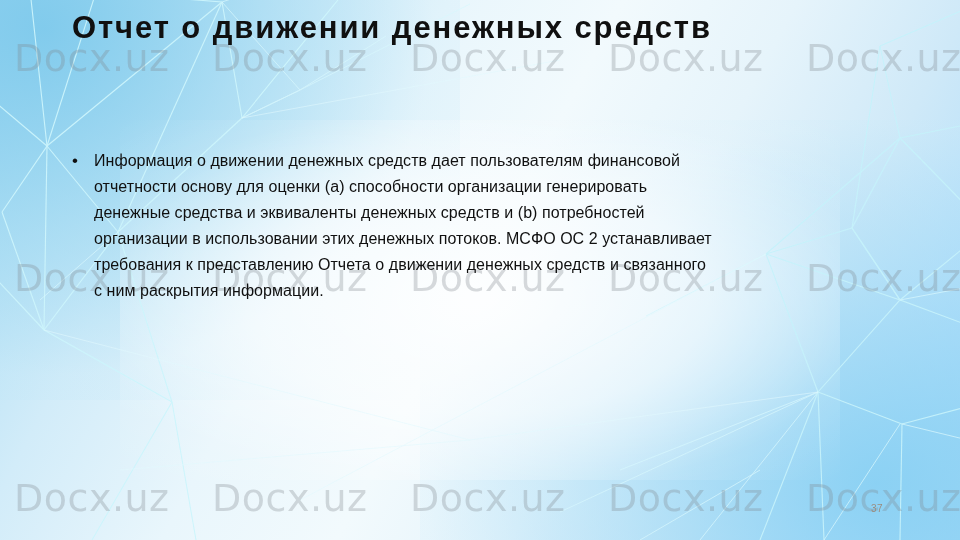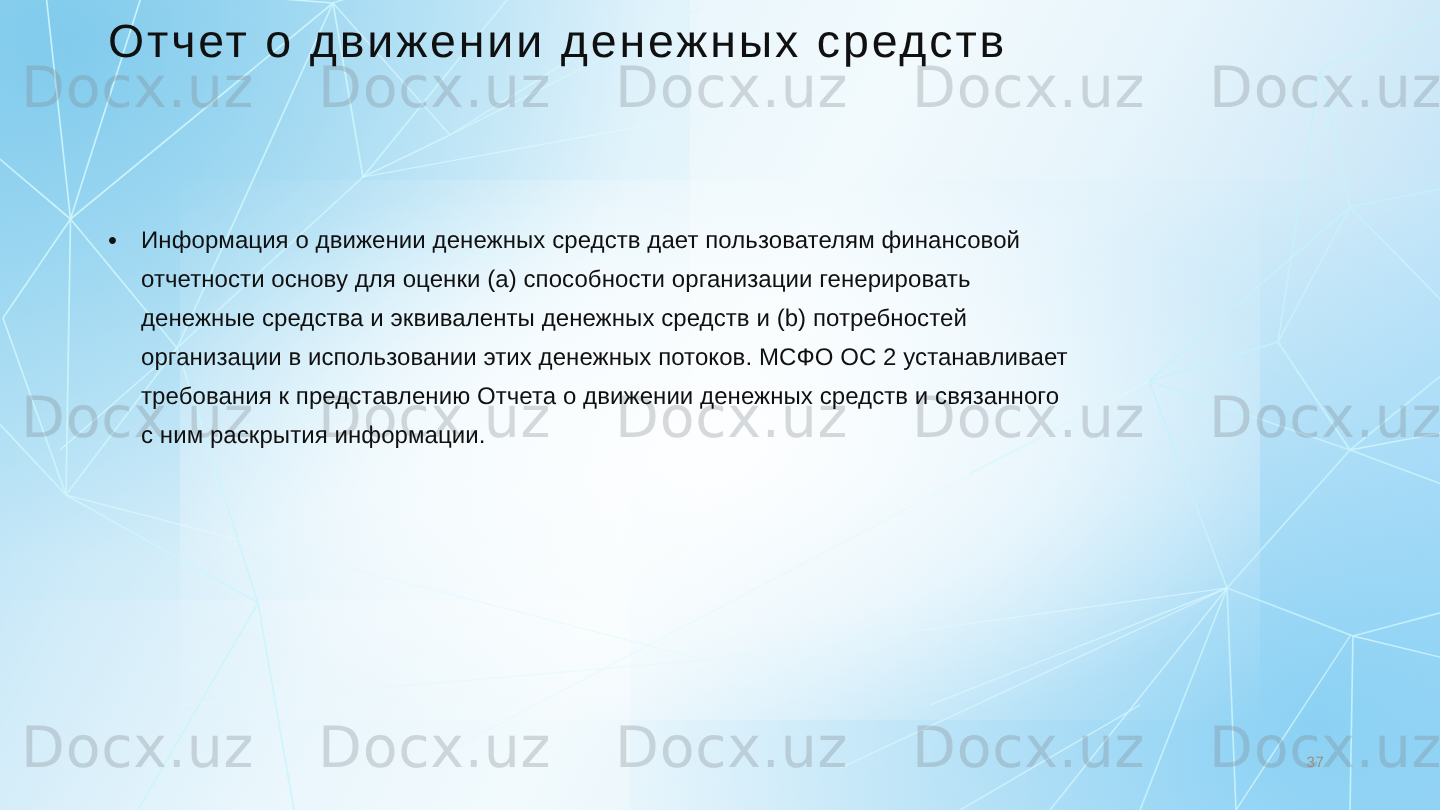--- a/index.html
+++ b/index.html
@@ -100,21 +100,21 @@
   
   .title {
     position: absolute;
     left: 72px;
     top: 8px;
     width: 700px;
     font-size: 31px;
     line-height: 39px;
     color: #101010;
     letter-spacing: 1.9px;
-    font-weight: 400;
+    font-weight: 700;
   }
 
   .body-block {
     position: absolute;
     left: 72px;
     top: 148px;
     width: 820px;
   }
   .bullet-row {
     display: flex;

